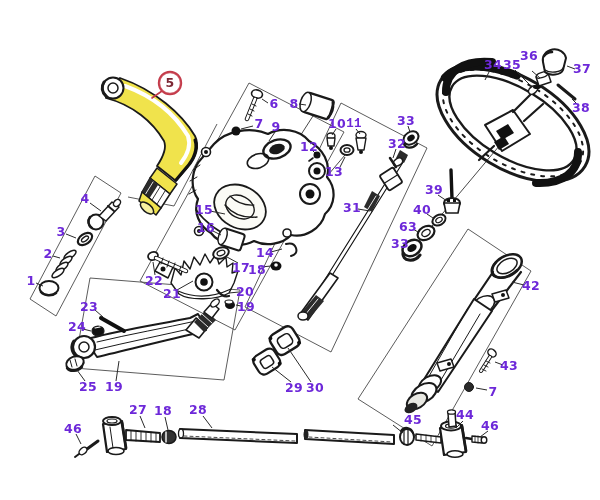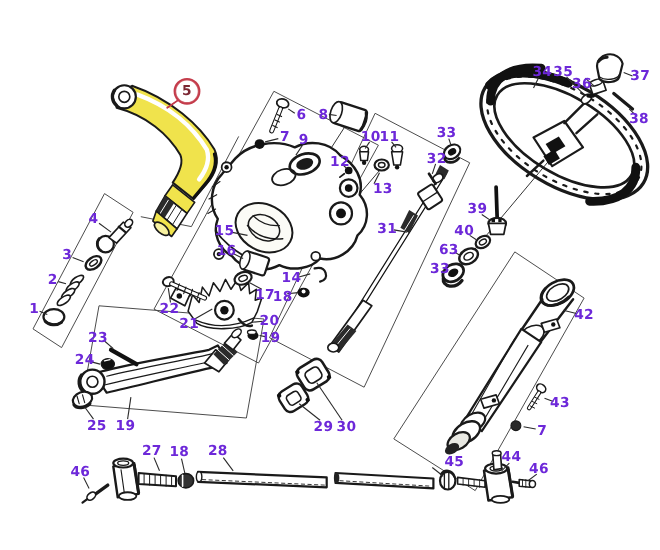--- a/index.html
+++ b/index.html
@@ -410,23 +410,23 @@
       <div class="plabel" style="left: 31px; top: 281px;">1</div>
       <div class="plabel" style="left: 48px; top: 254px;">2</div>
       <div class="plabel" style="left: 61px; top: 232px;">3</div>
       <div class="plabel" style="left: 85px; top: 199px;">4</div>
       <div class="plabel circled" style="left: 170px; top: 83px; color: rgb(124, 39, 51);">5</div>
       <div class="plabel" style="left: 274px; top: 104px;">6</div>
       <div class="plabel" style="left: 259px; top: 124px;">7</div>
       <div class="plabel" style="left: 294px; top: 104px;">8</div>
       <div class="plabel" style="left: 276px; top: 127px;">9</div>
       <div class="plabel" style="left: 337px; top: 124px;">10</div>
-      <div class="plabel" style="left: 354px; top: 124px;">11</div>
+      <div class="plabel" style="left: 354px; top: 124px; font-family: Liberation Mono, monospace;">11</div>
       <div class="plabel" style="left: 309px; top: 147px;">12</div>
-      <div class="plabel" style="left: 348px; top: 172px;">13</div>
+      <div class="plabel" style="left: 334px; top: 172px;">13</div>
       <div class="plabel" style="left: 265px; top: 253px;">14</div>
       <div class="plabel" style="left: 204px; top: 210px;">15</div>
       <div class="plabel" style="left: 206px; top: 228px;">16</div>
       <div class="plabel" style="left: 241px; top: 268px;">17</div>
       <div class="plabel" style="left: 257px; top: 270px;">18</div>
       <div class="plabel" style="left: 246px; top: 307px;">19</div>
       <div class="plabel" style="left: 245px; top: 292px;">20</div>
       <div class="plabel" style="left: 172px; top: 294px;">21</div>
       <div class="plabel" style="left: 154px; top: 281px;">22</div>
       <div class="plabel" style="left: 89px; top: 307px;">23</div>
@@ -437,21 +437,21 @@
       <div class="plabel" style="left: 163px; top: 411px;">18</div>
       <div class="plabel" style="left: 198px; top: 410px;">28</div>
       <div class="plabel" style="left: 294px; top: 388px;">29</div>
       <div class="plabel" style="left: 315px; top: 388px;">30</div>
       <div class="plabel" style="left: 352px; top: 208px;">31</div>
       <div class="plabel" style="left: 397px; top: 144px;">32</div>
       <div class="plabel" style="left: 406px; top: 121px;">33</div>
       <div class="plabel" style="left: 400px; top: 244px;">33</div>
       <div class="plabel" style="left: 493px; top: 65px;">34</div>
       <div class="plabel" style="left: 512px; top: 65px;">35</div>
-      <div class="plabel" style="left: 529px; top: 76px;">36</div>
+      <div class="plabel" style="left: 529px; top: 56px;">36</div>
       <div class="plabel" style="left: 582px; top: 69px;">37</div>
       <div class="plabel" style="left: 581px; top: 108px;">38</div>
       <div class="plabel" style="left: 434px; top: 190px;">39</div>
       <div class="plabel" style="left: 422px; top: 210px;">40</div>
       <div class="plabel" style="left: 408px; top: 227px;">63</div>
       <div class="plabel" style="left: 531px; top: 286px;">42</div>
       <div class="plabel" style="left: 509px; top: 366px;">43</div>
       <div class="plabel" style="left: 493px; top: 392px;">7</div>
       <div class="plabel" style="left: 465px; top: 415px;">44</div>
       <div class="plabel" style="left: 389px; top: 420px; margin-left: 24px;">45</div>

